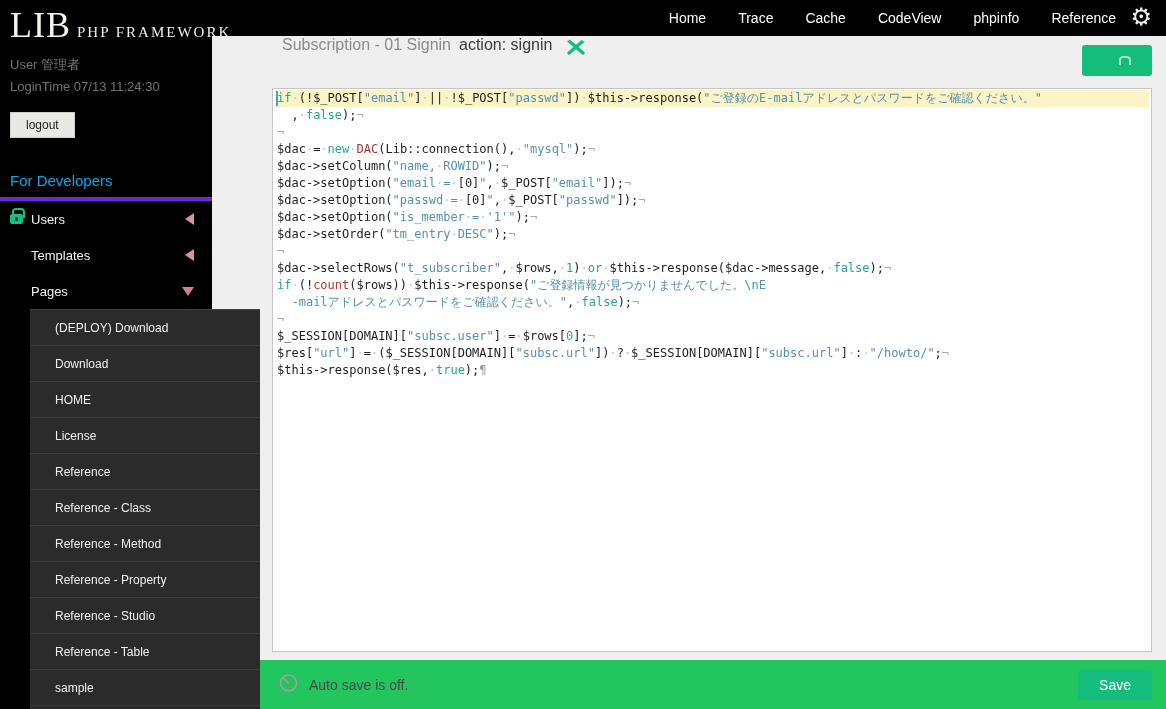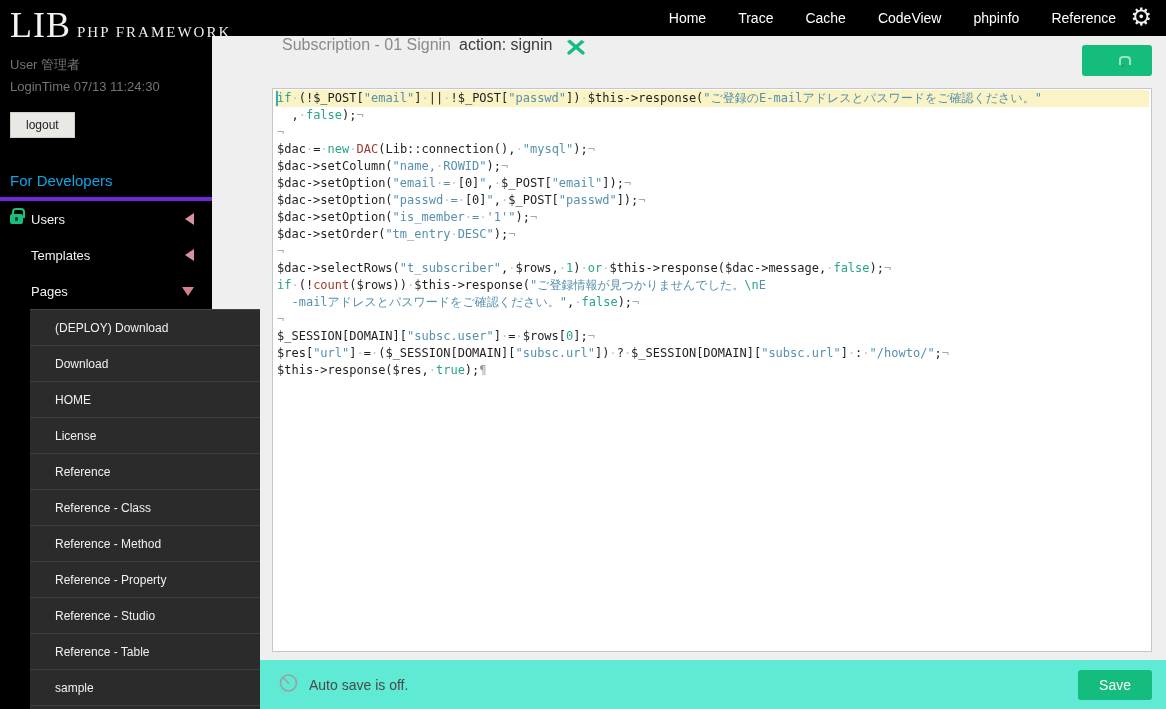--- a/index.html
+++ b/index.html
@@ -103,21 +103,21 @@
   .tk-fn  { color:#a23a33; }
   .tk-pl  { color:#1e1e1e; }
   .tk-ws  { color:#c2c2c2; }
   .tk-eol { color:#a8a8a8; }
   .tk-eof { color:#9a9a9a; }
   .tk-esc { color:#2aa38b; }
 
   
   .bottombar {
     position:absolute; left:0; right:0; bottom:0; height:49px;
-    background:#5eead4; display:flex; align-items:center; padding:0 14px 0 18px;
+    background:#22c55e; display:flex; align-items:center; padding:0 14px 0 18px;
   }
   .autosave-text { font-size:14px; color:#4a4a4a; margin-left:10px; }
   .save-button {
     margin-left:auto; background:#14bd7d; color:#fff; border:none;
     border-radius:3px; font-size:14px; padding:7px 21px; cursor:pointer;
     font-family:"Liberation Sans", sans-serif;
   }
 </style>
 </head>
 <body>

